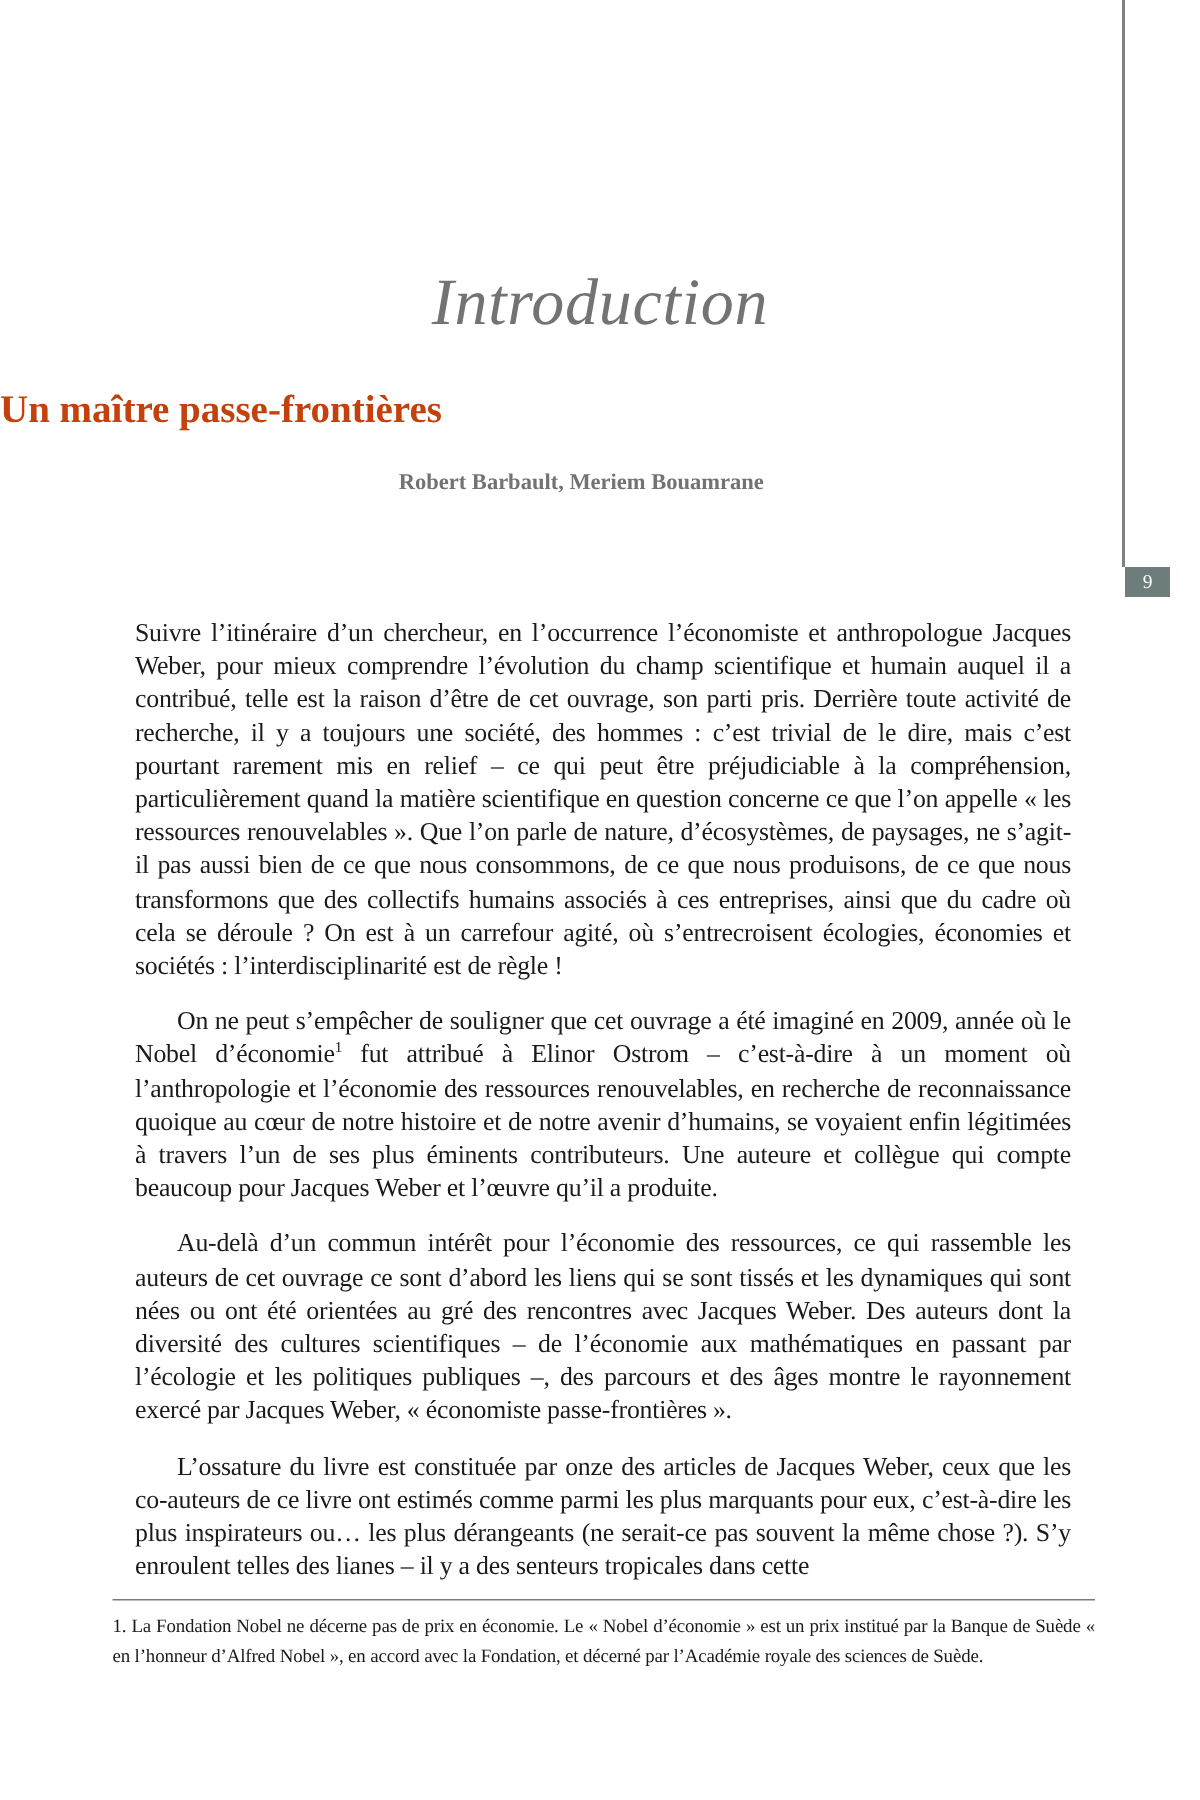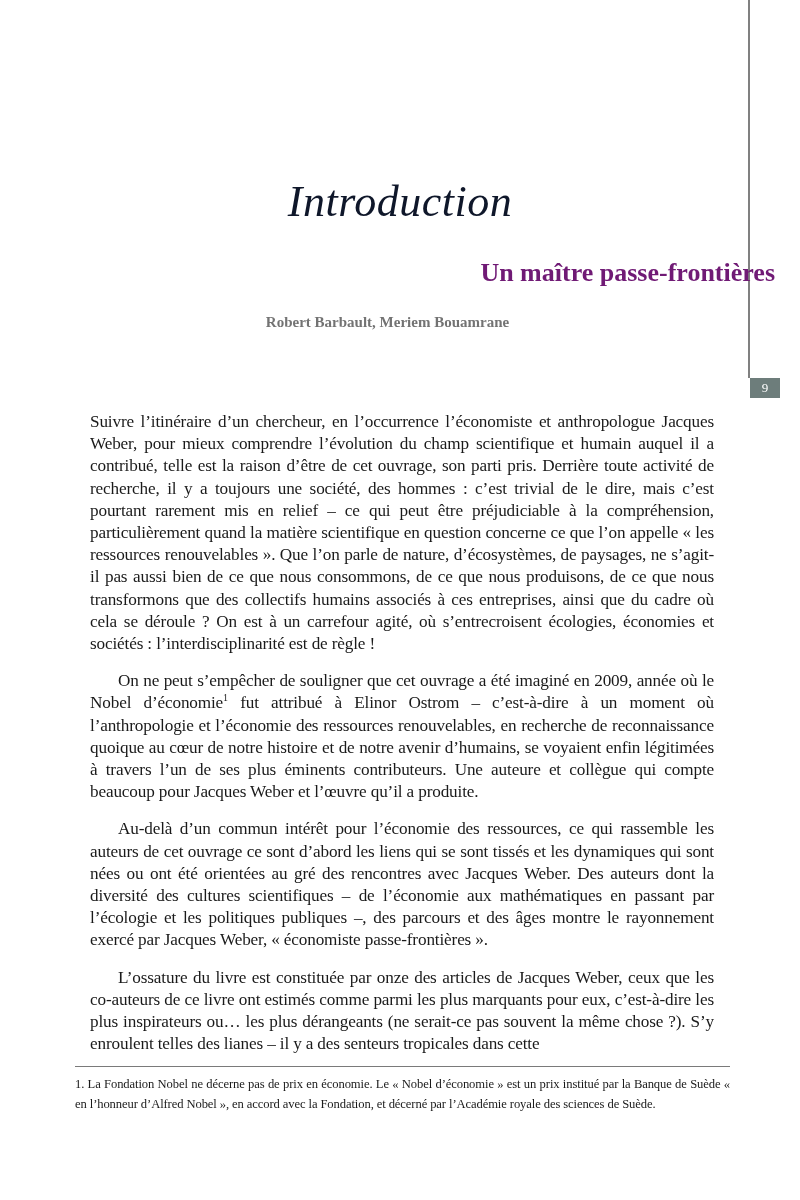--- a/index.html
+++ b/index.html
@@ -13,25 +13,25 @@
     background: #808080;
   }
   .folio {
     position: absolute; left: 750px; top: 378px; width: 30px; height: 20px;
     background: #6d7d7b; color: #ffffff; font-size: 13px;
     text-align: center; line-height: 20px;
   }
   .chapter-label {
     position: absolute; left: 0; width: 800px; top: 176px;
     text-align: center; font-style: italic; font-size: 44px;
-    color: #0f172a; letter-spacing: 0.5px;
+    color: #737373; letter-spacing: 0.5px;
   }
   .chapter-title {
     position: absolute; left: 0; width: 775px; top: 258px;
-    text-align: right; font-weight: bold; font-size: 26px; color: #701a75;
+    text-align: left; font-weight: bold; font-size: 26px; color: #c2410c;
   }
   .authors {
     position: absolute; left: 0; width: 775px; top: 314px;
     text-align: center; font-weight: bold; font-size: 15px; color: #737373;
   }
   .body-text {
     position: absolute; left: 75px; width: 654px; top: 396px;
     font-size: 17.2px; line-height: 22.2px; text-align: justify;
     letter-spacing: -0.15px;
   }

